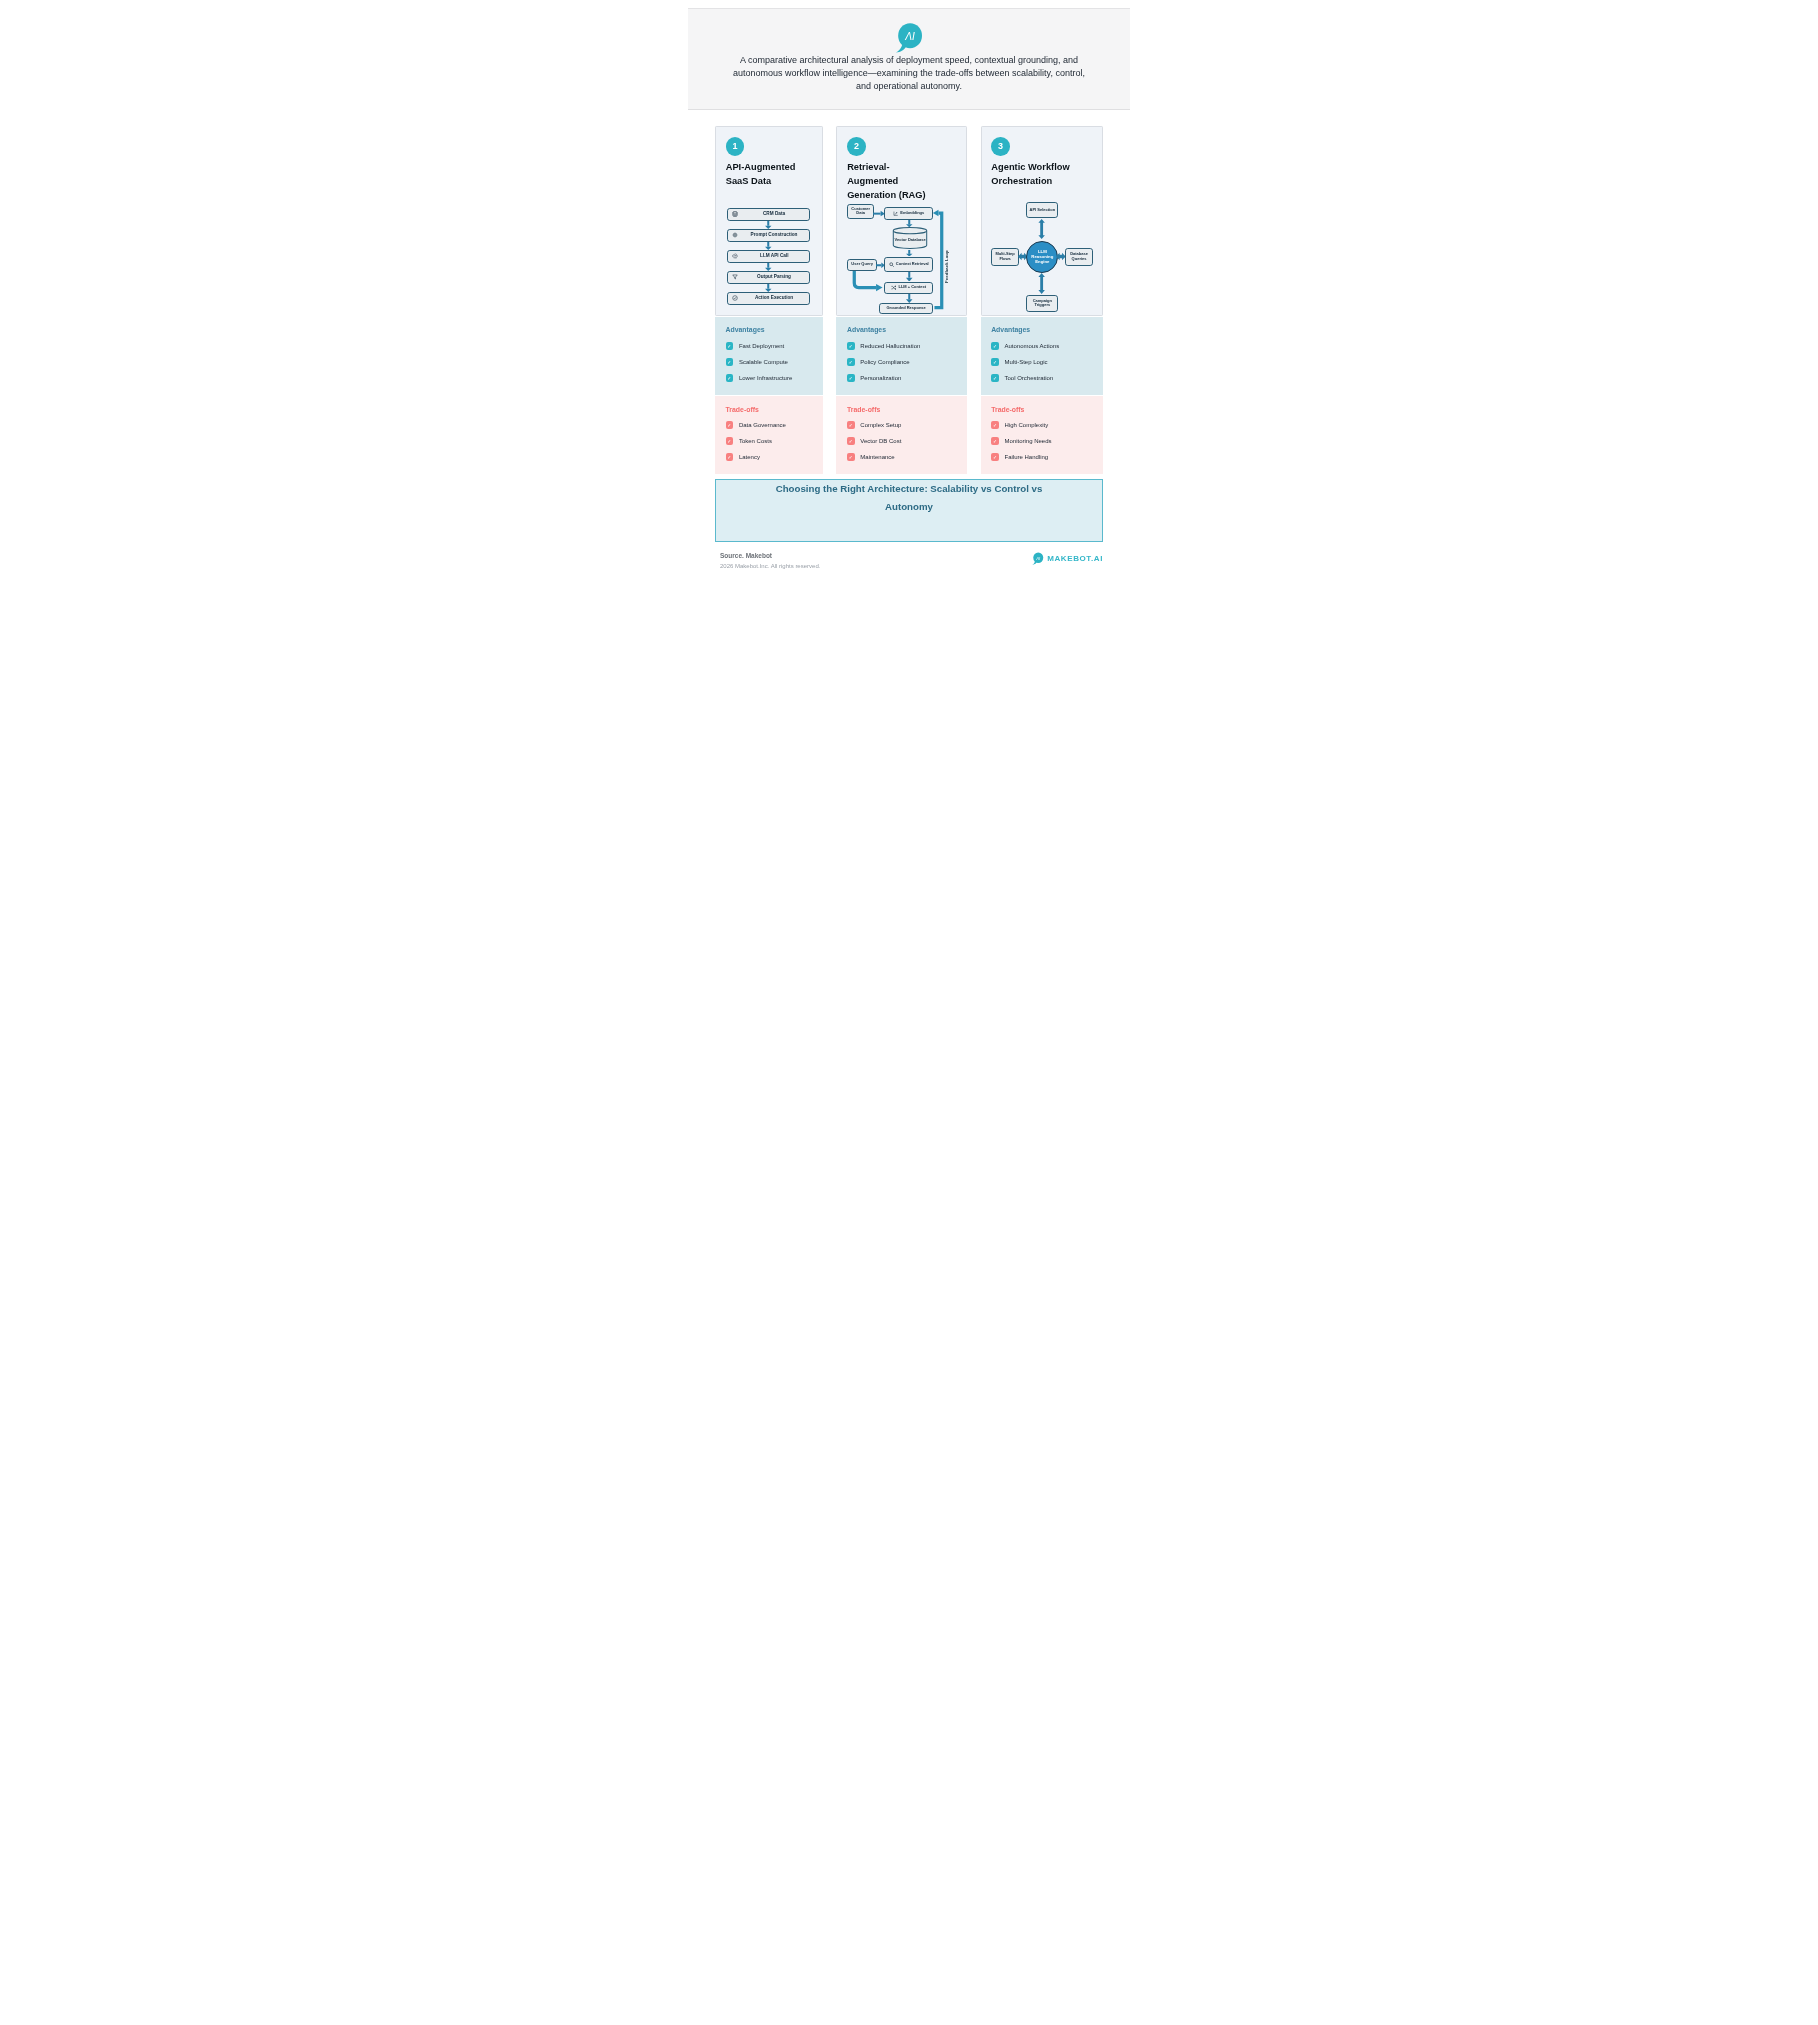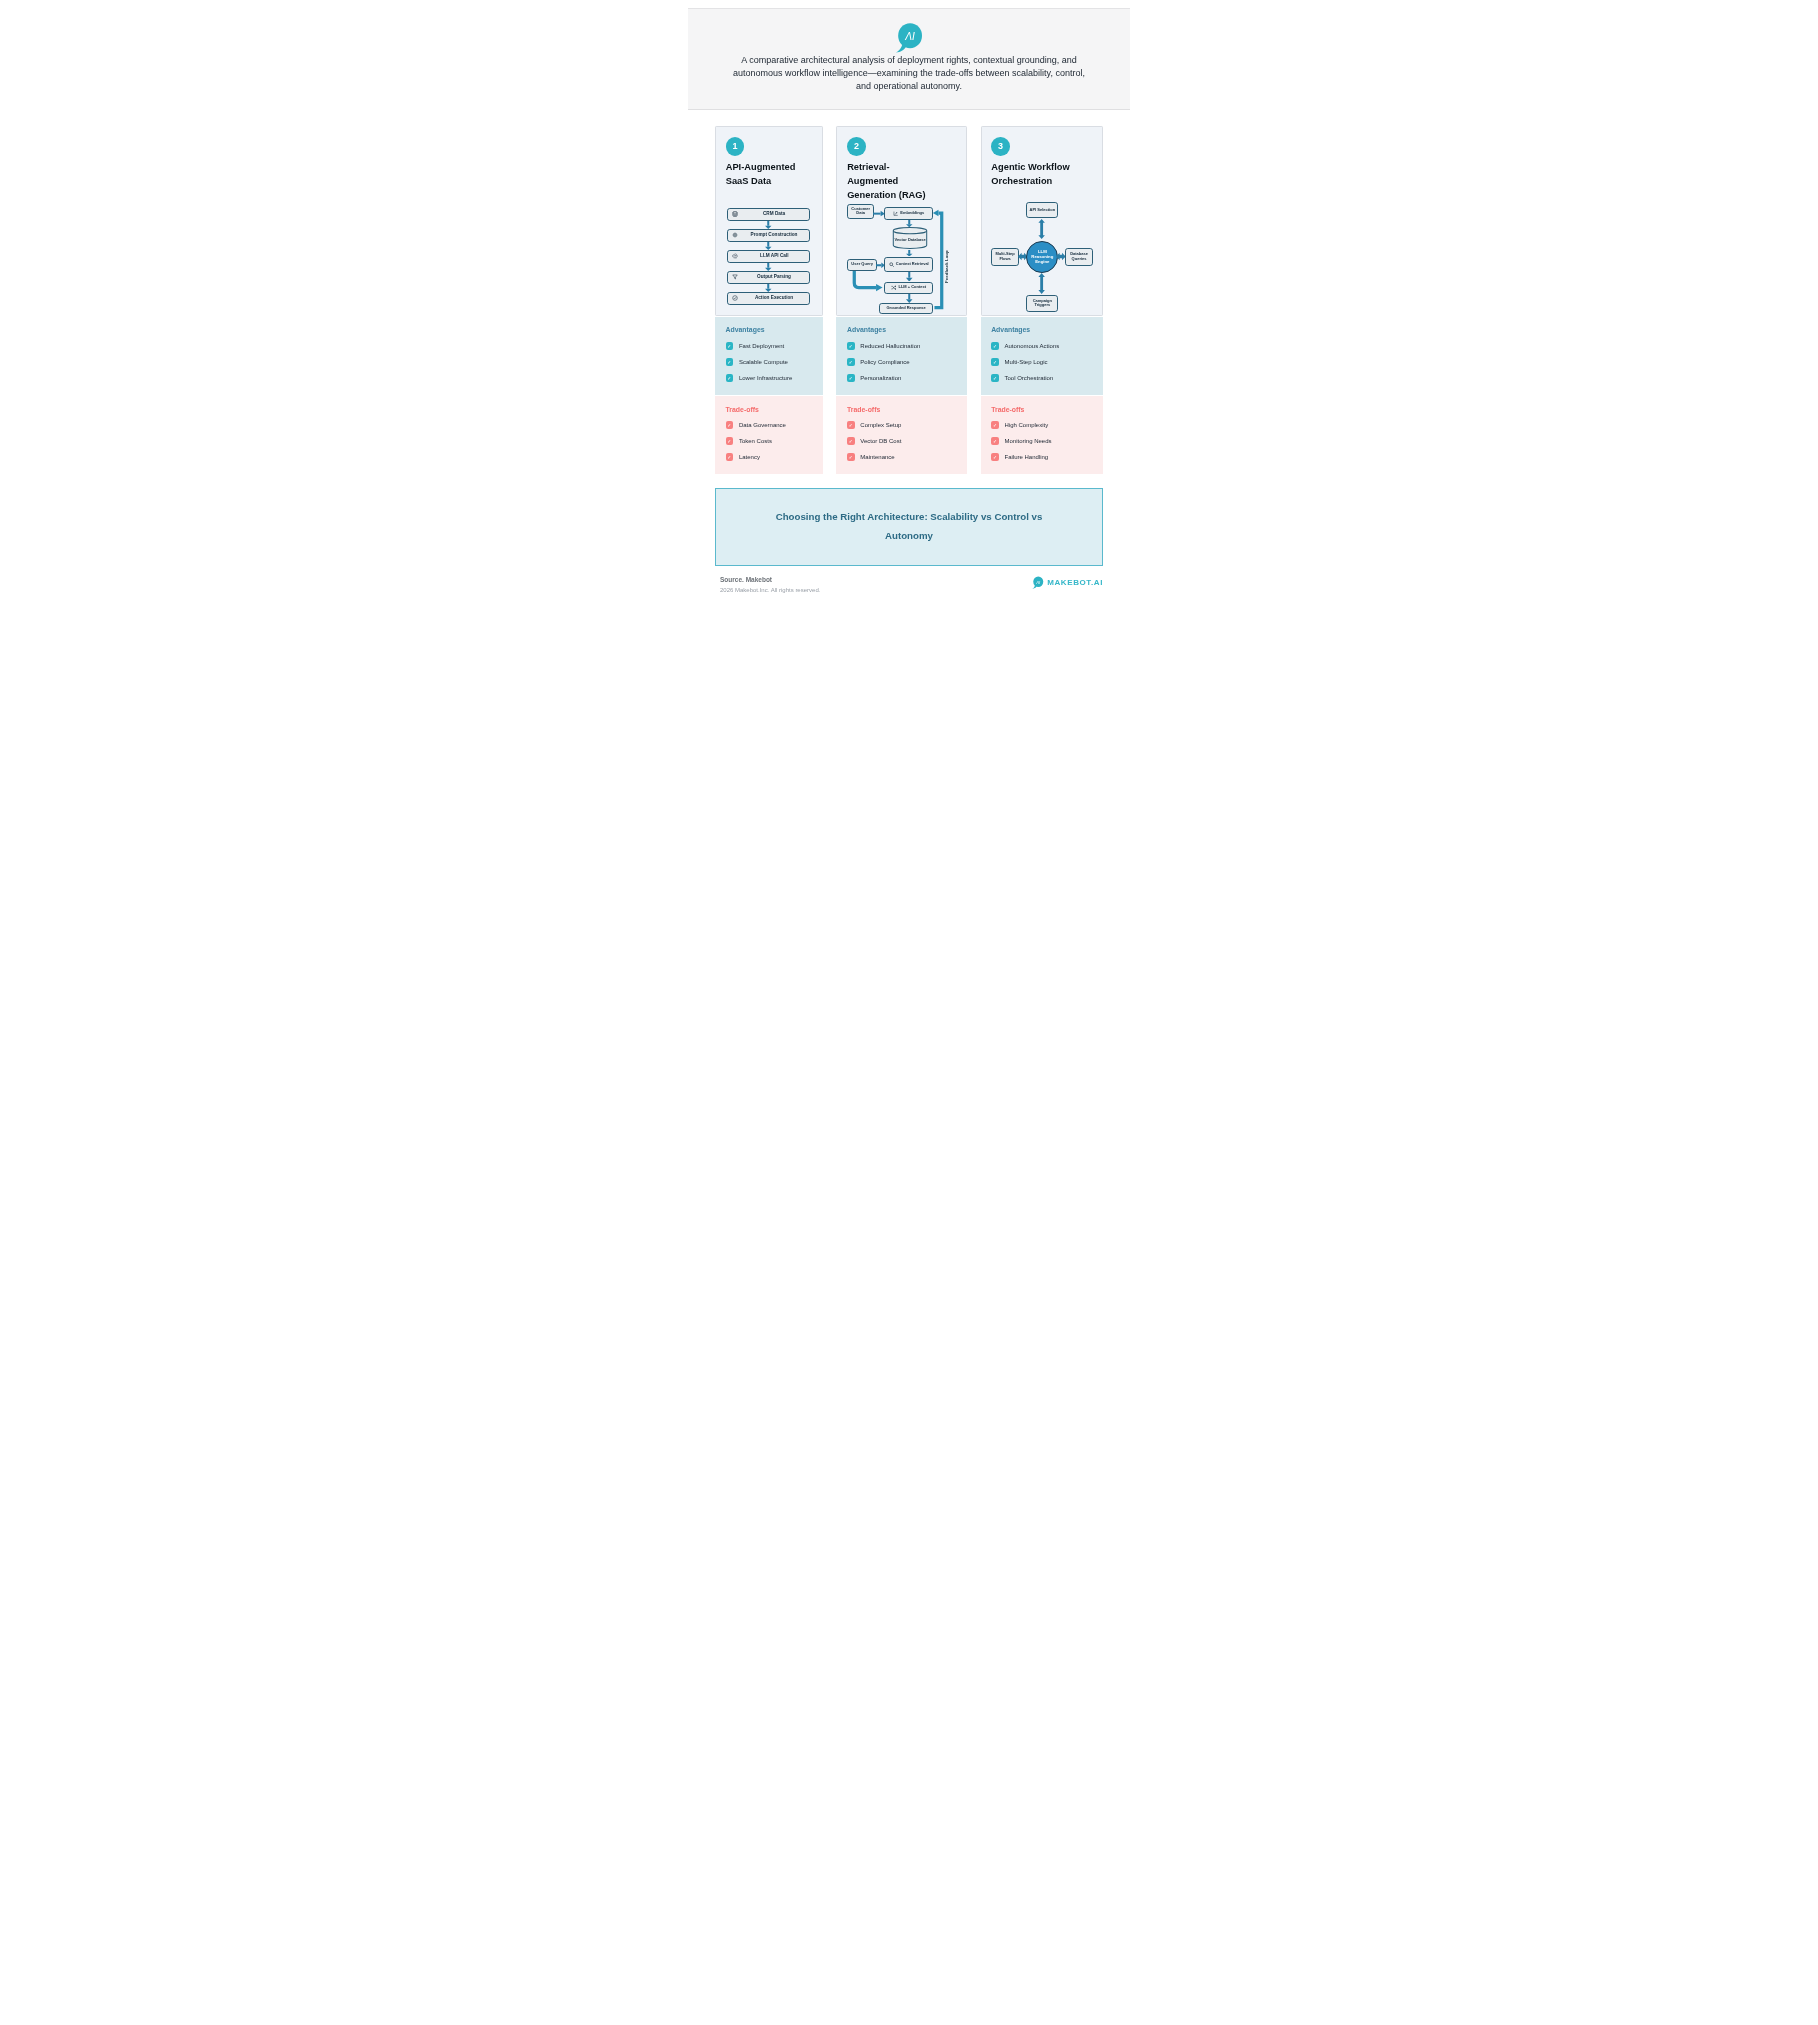--- a/index.html
+++ b/index.html
@@ -78,22 +78,22 @@
   .d3 .n-top{left:35px;top:1.6px;width:32px;height:16px;}
   .d3 .n-bottom{left:35px;top:94px;width:32px;height:17px;}
   .d3 .n-left{left:0;top:47px;width:27.5px;height:18px;}
   .d3 .n-right{left:74px;top:47px;width:27.5px;height:18px;}
   .d3 .hub{position:absolute;left:35px;top:40px;width:32px;height:32px;border-radius:50%;background:#2b8ec5;
            border:1.2px solid #1b3a50;color:#ffffff;font-weight:700;font-size:4.3px;line-height:1.25;
            display:flex;align-items:center;justify-content:center;text-align:center;padding:1.6px;}
   .d3 .pos{position:absolute;}
 
   
-  .banner{margin:14px 33px 0;height:78px;background:#ddeef3;border:0.8px solid #5ab9cd;
-          display:flex;align-items:center;justify-content:center;text-align:center;}
+  .banner{margin:5px 33px 0;height:63px;background:#ddeef3;border:0.8px solid #5ab9cd;
+          display:flex;align-items:flex-start;justify-content:center;text-align:center;}
   .banner-text{font-size:9.7px;font-weight:700;line-height:1.9;color:#2d6b85;max-width:316px;}
 
   
   .footer{margin:10.5px 33px 16px 38px;display:flex;justify-content:space-between;align-items:flex-start;}
   .src-line1{font-size:6.5px;font-weight:700;color:#6d7278;}
   .src-line2{font-size:6px;color:#9aa0a8;margin-top:3.2px;}
   .brand{display:flex;align-items:center;gap:3.2px;}
   .brand .logo-bubble{width:12px;height:13px;}
   .brand-word{font-size:8px;color:#35b7c9;letter-spacing:0.6px;font-weight:700;}
 </style>
@@ -103,21 +103,21 @@
 <div class="page">
 
   <div class="hero">
     <span class="logo-bubble">
       <svg viewBox="0 0 48 52" width="29" height="31">
         <ellipse cx="25" cy="23" rx="20" ry="21" fill="#2cb3c4"></ellipse>
         <path d="M12,36 C11,44 6,49 1,51 C9,51 15,47 18,42 Z" fill="#2cb3c4"></path>
         <text x="25" y="30" text-anchor="middle" font-size="17" fill="#ffffff" font-family="Liberation Sans, sans-serif">ΛI</text>
       </svg>
     </span>
-    <p class="subtitle">A comparative architectural analysis of deployment rights, contextual grounding, and autonomous workflow intelligence—examining the trade-offs between scalability, control, and operational autonomy.</p>
+    <p class="subtitle">A comparative architectural analysis of deployment speed, contextual grounding, and autonomous workflow intelligence—examining the trade-offs between scalability, control, and operational autonomy.</p>
   </div>
 
   <div class="columns">
 
     <div class="col">
       <div class="card-main">
         <div class="badge">1</div>
         <div class="card-title">API-Augmented SaaS Data</div>
         <div class="diagram-wrap">
           <div class="d1">

